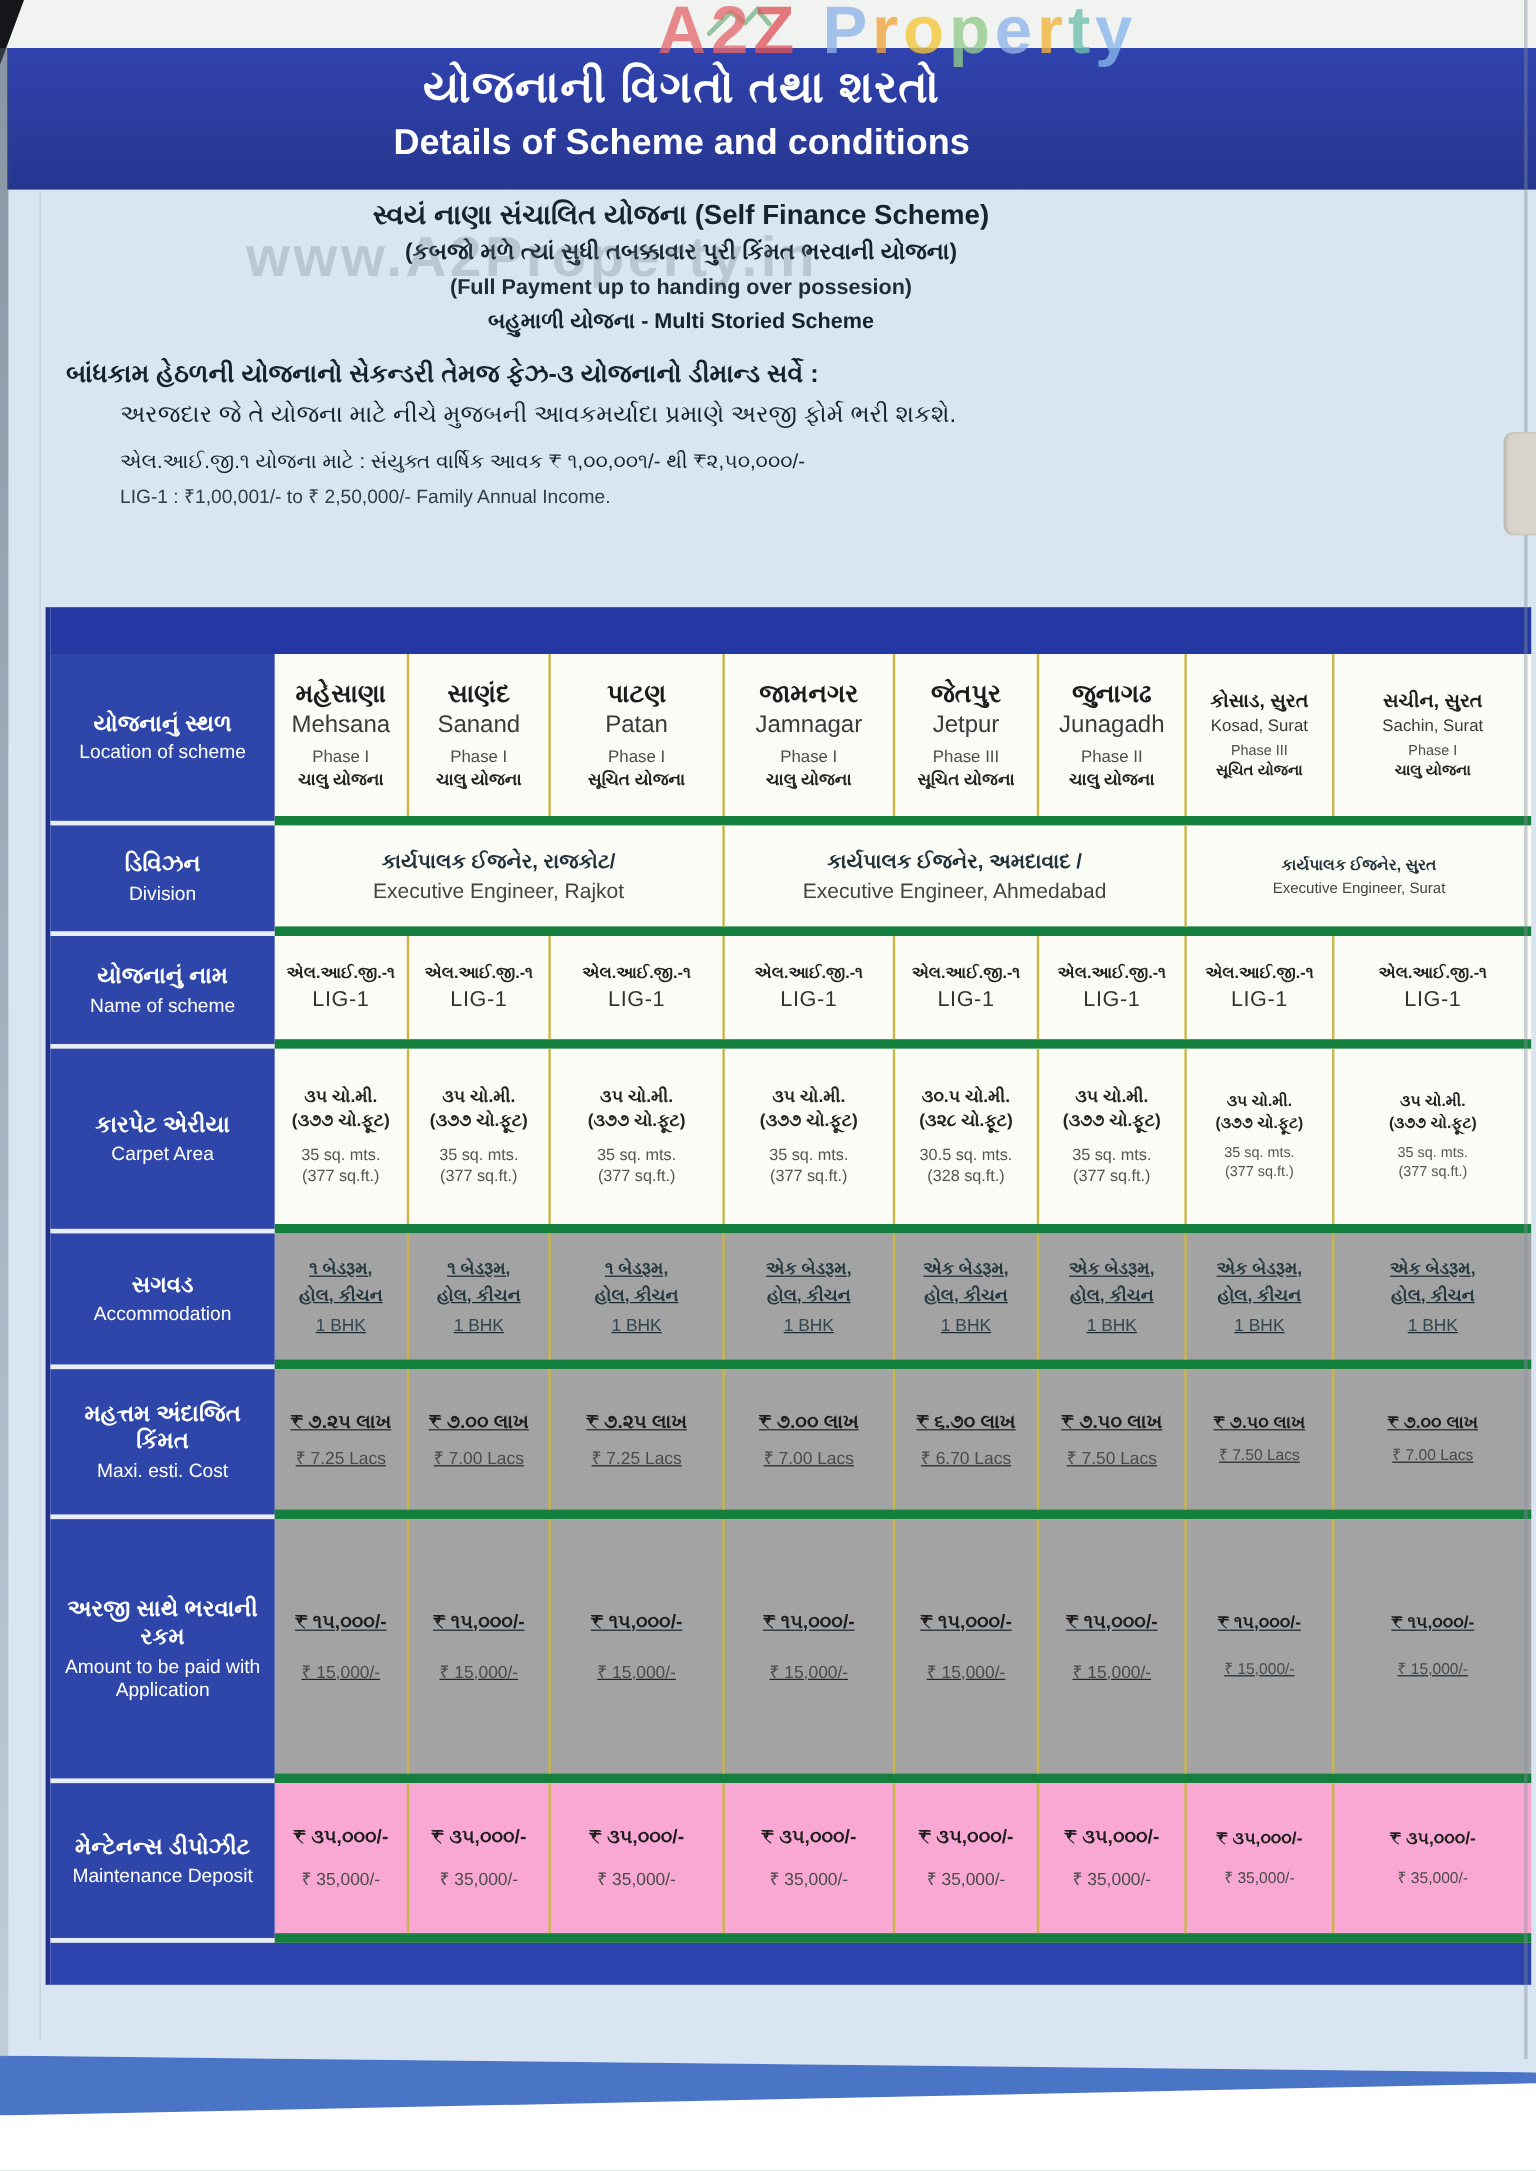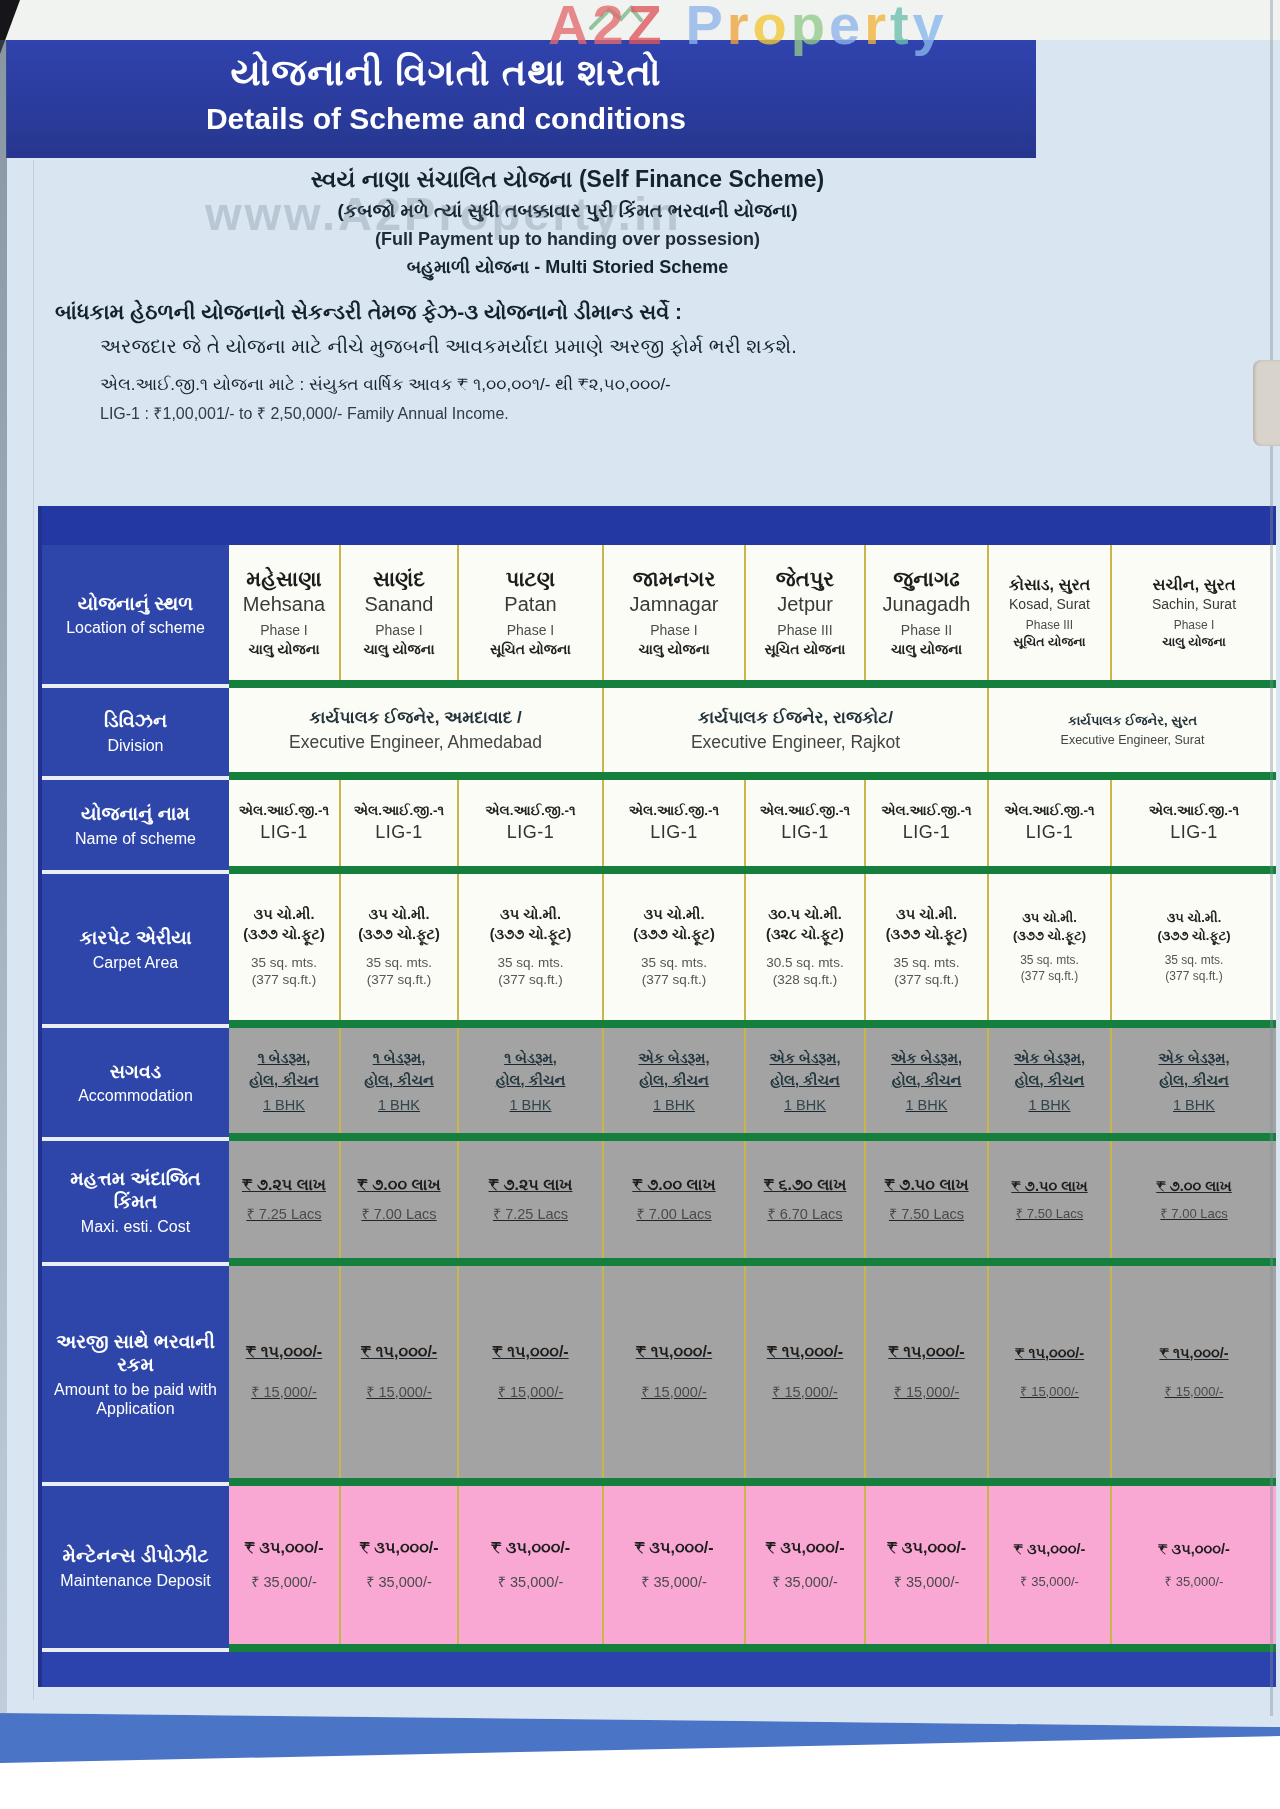--- a/index.html
+++ b/index.html
@@ -14,21 +14,21 @@
     clip-path:polygon(0 1713px,100% 1727px,100% 1736px,0 1763px);}
   .topstrip{position:absolute;left:0;top:0;width:100%;height:40px;background:#f1f3f1;}
 
   
   .brand-wm{position:absolute;left:548px;top:-8px;z-index:6;font-weight:bold;
     font-size:56px;letter-spacing:4px;opacity:.78;white-space:nowrap;}
   .brand-wm span{display:inline-block;}
   .house-wm{position:absolute;left:588px;top:4px;z-index:6;opacity:.75;}
 
   
-  .banner{position:absolute;left:6px;top:40px;width:1030px;height:118px;box-sizing:border-box;
+  .banner{position:absolute;left:6px;top:40px;width:1274px;height:118px;box-sizing:border-box;
     background:linear-gradient(180deg,#3043ae,#26368f);color:#fff;text-align:center;
     padding-right:150px;z-index:2;}
   .banner-gu{font-size:37px;font-weight:bold;letter-spacing:1px;padding-top:12px;}
   .banner-en{font-size:30px;font-weight:bold;margin-top:8px;}
 
   
   .intro{position:absolute;left:0;top:166px;width:1135px;text-align:center;color:#14242d;z-index:3;}
   .intro-l1{font-size:23px;font-weight:bold;}
   .intro-l2{font-size:19px;font-weight:bold;margin-top:7px;}
   .intro-l3{font-size:18px;font-weight:bold;margin-top:7px;color:#1d2d36;}
@@ -62,21 +62,21 @@
   .cells-div{grid-template-columns:375px 385px 1fr;}
   .bg-w{background:#fbfcf6;}
   .bg-c{background:#a3a3a3;text-decoration:underline;}
   .bg-g{background:#f9a8d4;}
   .cell{display:flex;flex-direction:column;justify-content:center;align-items:center;
     text-align:center;border-right:2px solid #c8b64a;box-sizing:border-box;padding:2px 3px;}
   .cell:last-of-type{border-right:none;}
   
   .r-loc{height:143px;}  .r-div{height:92px;}  .r-name{height:94px;}
   .r-carpet{height:154px;} .r-acc{height:113px;} .r-cost{height:125px;}
-  .r-amt{height:220px;} .r-mnt{height:166px;}
+  .r-amt{height:220px;} .r-mnt{height:133px;}
   
   .loc-gu{font-size:21px;font-weight:bold;color:#1c1c1c;}
   .loc-en{font-size:20px;color:#3a3a3a;margin-top:2px;}
   .loc-ph{font-size:14px;color:#4c4c4c;margin-top:6px;}
   .loc-st{font-size:14px;font-weight:bold;color:#222;margin-top:3px;}
   .cells-loc > div:nth-of-type(n+7) .loc-gu{font-size:16px;}
   .cells-loc > div:nth-of-type(n+7) .loc-en{font-size:14px;}
   .cells-loc > div:nth-of-type(n+7) .loc-ph{font-size:12px;}
   .cells-loc > div:nth-of-type(n+7) .loc-st{font-size:12.5px;}
   
@@ -220,27 +220,27 @@
   </div>
 
   <div class="trow r-div">
     <div class="tlabel">
       <div class="lbl-gu">ડિવિઝન</div>
       <div class="lbl-en">Division</div>
     </div>
     <div class="tcells cells-div bg-w">
 
         <div class="cell">
+          <div class="div-gu">કાર્યપાલક ઈજનેર, રાજકોટ/</div>
+          <div class="div-en">Executive Engineer, Rajkot</div>
+        </div>
+
+        <div class="cell">
           <div class="div-gu">કાર્યપાલક ઈજનેર, અમદાવાદ /</div>
           <div class="div-en">Executive Engineer, Ahmedabad</div>
-        </div>
-
-        <div class="cell">
-          <div class="div-gu">કાર્યપાલક ઈજનેર, રાજકોટ/</div>
-          <div class="div-en">Executive Engineer, Rajkot</div>
         </div>
 
         <div class="cell">
           <div class="div-gu">કાર્યપાલક ઈજનેર, સુરત</div>
           <div class="div-en">Executive Engineer, Surat</div>
         </div>
       </div>
   </div>
 
   <div class="trow r-name">

